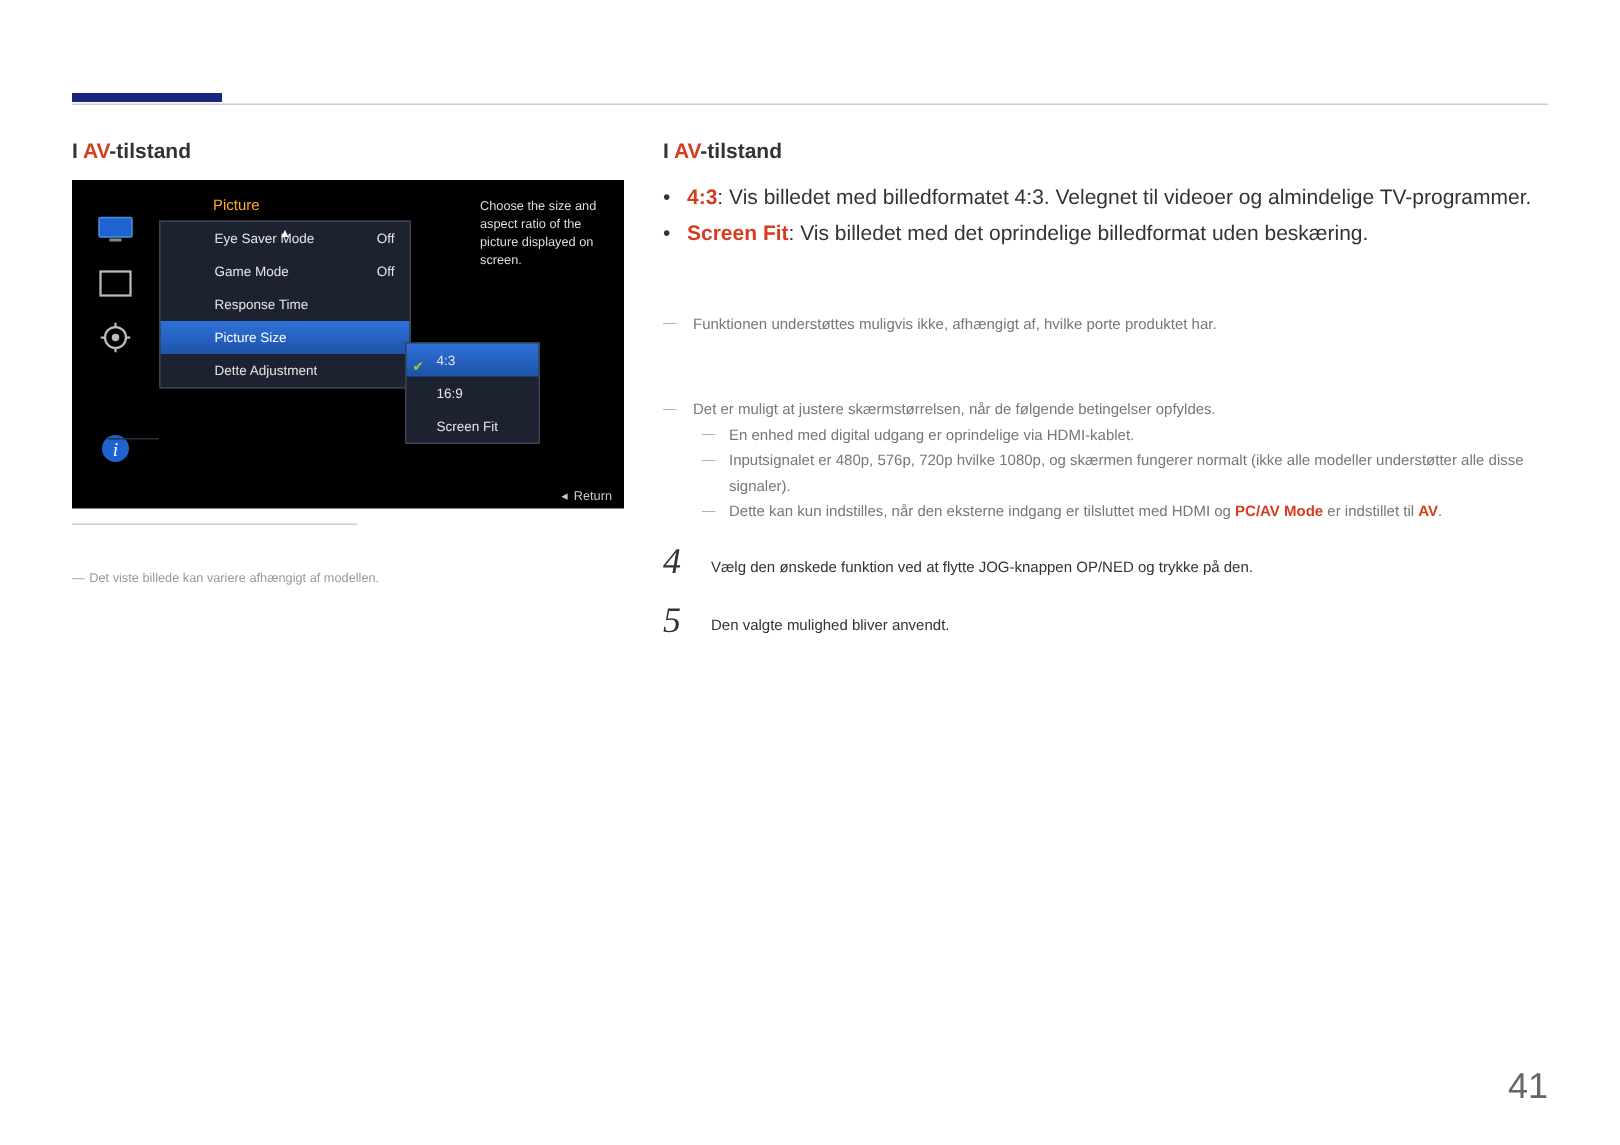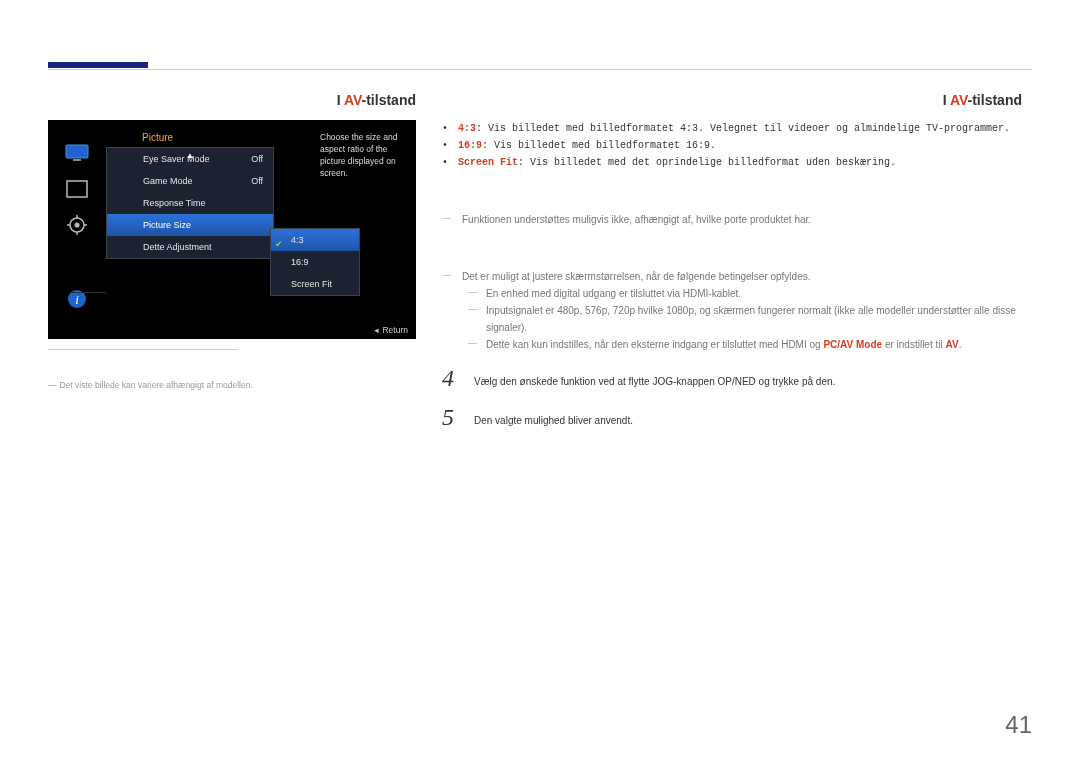--- a/index.html
+++ b/index.html
@@ -5,21 +5,21 @@
   * { box-sizing: border-box; margin: 0; padding: 0; }
   html, body { width: 1080px; height: 763px; font-family: Arial, Helvetica, sans-serif; background: #fff; color: #333; }
   .page { position: relative; width: 1080px; height: 763px; padding: 0 48px; }
   .topbar { position: absolute; left: 48px; top: 62px; right: 48px; height: 8px; border-bottom: 1px solid #ccc; }
   .topaccent { position: absolute; left: 48px; top: 62px; width: 100px; height: 6px; background: #1a237e; }
 
   .columns { display: flex; gap: 26px; padding-top: 92px; }
   .col-left { width: 368px; }
   .col-right { width: 580px; }
 
-  .section-title { font-size: 14px; font-weight: bold; margin-bottom: 12px; text-align: right; }
+  .section-title { font-size: 14px; font-weight: bold; margin-bottom: 12px; }
   .section-title .in-av { color: #d63c1d; }
 
   
   .osd { width: 368px; height: 219px; background: #000; position: relative; font-size: 10px; color: #e5e5e5; }
   .osd-sidebar { position: absolute; left: 12px; top: 12px; width: 34px; }
   .osd-icon { width: 30px; height: 30px; margin: 6px auto; display:flex; align-items:center; justify-content:center;}
   .osd-body { position: absolute; left: 58px; top: 12px; right: 8px; }
   .osd-title { color: #f9a825; font-size: 10px; margin-bottom: 4px; padding-left: 36px; }
   .osd-panel { display: flex; }
   .osd-list { background: #1c2230; width: 168px; border: 1px solid #3a4252; }
@@ -33,21 +33,21 @@
   .osd-right { position:absolute; right:6px; top:12px; width:90px; font-size:8.5px; color:#ddd; line-height:1.4; }
   .osd-footer { position: absolute; bottom: 4px; right: 8px; font-size: 8.5px; color:#ccc; display:flex; align-items:center; gap:4px;}
   .osd-divider-l { position:absolute; left:12px; top:160px; width:34px; border-top:1px solid #2a2f3a;}
 
   .caption-hr { border: none; border-top: 1px solid #ccc; width: 190px; margin: 10px 0 4px 0; }
   .caption { font-size: 8.5px; color: #999; margin-top: 30px; }
   .caption-dash { color:#999; margin-right:3px; }
 
   
   .bullets { list-style: none; padding-left: 16px; margin-bottom: 6px; }
-  .bullets li { font-size: 10px; line-height: 1.7; position: relative; font-family: Liberation Mono, monospace; }
+  .bullets li { font-size: 14px; line-height: 1.7; position: relative; }
   .bullets li::before { content: "•"; position: absolute; left: -16px; }
   .bold-red { color: #d63c1d; font-weight: bold; }
 
   .notes { padding-left: 0; }
   .note-l1 { font-size: 10px; color: #777; line-height: 1.7; padding-left: 20px; position: relative; margin-top: 40px; }
   .note-l1::before { content: "―"; position: absolute; left: 0; color:#aaa; font-size:9px; top:0; }
   .note-l2 { font-size: 10px; color: #777; line-height: 1.7; padding-left: 44px; position: relative; }
   .note-l2::before { content: "―"; position: absolute; left: 26px; color:#aaa; font-size:9px; top:0; }
 
   .step { display: flex; gap: 14px; margin-top: 12px; }
@@ -158,28 +158,27 @@
       <div class="caption"><span class="caption-dash">―</span><span>Det viste billede kan variere afhængigt af modellen.</span></div>
     </div>
 
     <div class="col-right">
       <div class="section-title">
         <span>I </span><span class="in-av">AV</span><span>-tilstand</span>
       </div>
 
       <ul class="bullets">
         <li><span class="bold-red">4:3</span><span>: Vis billedet med billedformatet 4:3. Velegnet til videoer og almindelige TV-programmer.</span></li>
-        <li><span class="bold-red">16:9</span><span>: Vis billedet med billedformatet 16:9.</span></li>
         <li><span class="bold-red">Screen Fit</span><span>: Vis billedet med det oprindelige billedformat uden beskæring.</span></li>
       </ul>
 
       <div class="notes">
         <div class="note-l1">Funktionen understøttes muligvis ikke, afhængigt af, hvilke porte produktet har.</div>
         <div class="note-l1">Det er muligt at justere skærmstørrelsen, når de følgende betingelser opfyldes.</div>
-        <div class="note-l2">En enhed med digital udgang er tilsluttet via HDMI-kablet.</div>
+        <div class="note-l2">En enhed med digital udgang er oprindelige via HDMI-kablet.</div>
         <div class="note-l2">Inputsignalet er 480p, 576p, 720p hvilke 1080p, og skærmen fungerer normalt (ikke alle modeller understøtter alle disse signaler).</div>
         <div class="note-l2">
           <span>Dette kan kun indstilles, når den eksterne indgang er tilsluttet med HDMI og </span><span class="bold-red">PC/AV Mode</span><span> er indstillet til </span><span class="bold-red">AV</span><span>.</span>
         </div>
       </div>
 
       <div class="step">
         <div class="step-num">4</div>
         <div class="step-text">Vælg den ønskede funktion ved at flytte JOG-knappen OP/NED og trykke på den.</div>
       </div>

